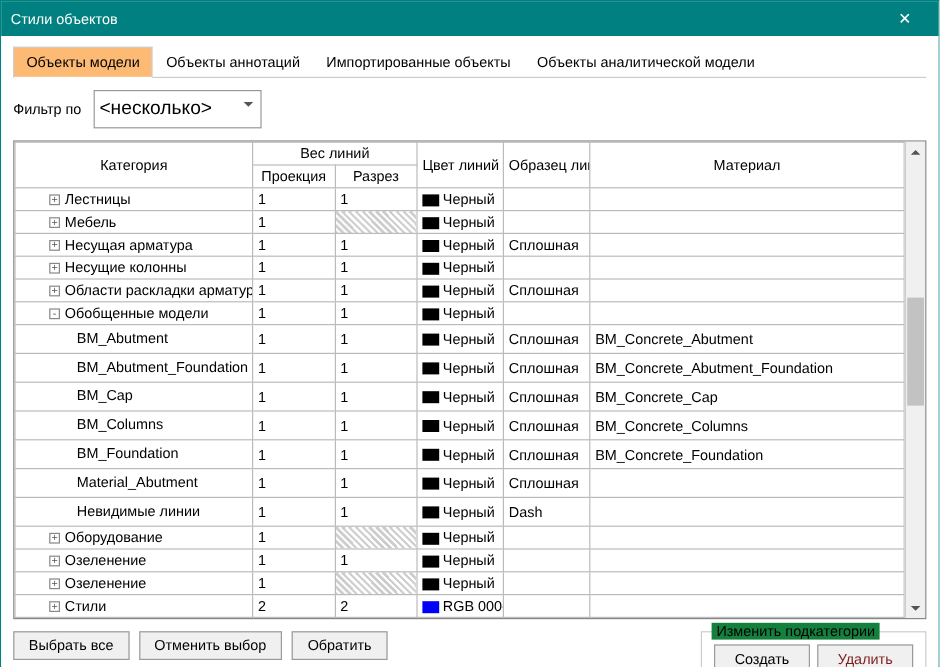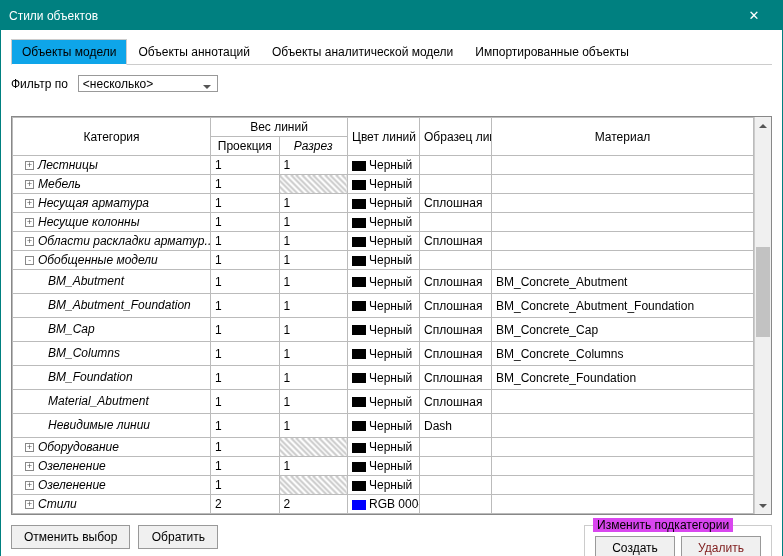--- a/index.html
+++ b/index.html
@@ -4,71 +4,71 @@
 <style>
 * { box-sizing: border-box; margin: 0; padding: 0; }
 body { font-family: 'Segoe UI', Tahoma, sans-serif; font-size: 12px; background: #fff; }
 .window { width: 783px; height: 556px; border: 1px solid #008080; display: flex; flex-direction: column; }
 .titlebar { background: #008080; color: #fff; height: 29px; display: flex; align-items: center; padding: 0 8px; }
 .titlebar .title { flex: 1; font-size: 12px; }
 .titlebar .close { width: 40px; height: 29px; display: flex; align-items: center; justify-content: center; cursor: pointer; font-size: 13px; font-family: Arial; }
 .content { flex: 1; background: #fff; padding: 8px 10px; display: flex; flex-direction: column; }
 .tabs { display: flex; border-bottom: 1px solid #ccc; margin-bottom: 10px; }
 .tab { padding: 5px 10px; border: 1px solid transparent; border-bottom: none; cursor: pointer; font-size: 12px; position: relative; top: 1px; }
-.tab.active { border-color: #ccc; background: #0ea5e9; border-bottom: 1px solid #fff; }
-.filter-row { display: flex; align-items: center; gap: 10px; margin-bottom: 24px; }
+.tab.active { border-color: #ccc; background: #fdba74; border-bottom: 1px solid #fff; }
+.filter-row { display: flex; align-items: center; gap: 10px; margin-bottom: 10px; }
 .filter-label { font-size: 12px; }
-.filter-select { width: 140px; height: 17px; border: 1px solid #999; padding: 0 18px 0 4px; font-size: 12px; background: #fff; position: relative; display: flex; align-items: center; cursor: pointer; }
+.filter-select { width: 140px; height: 32px; border: 1px solid #999; padding: 0 18px 0 4px; font-size: 16px; background: #fff; position: relative; display: flex; align-items: center; cursor: pointer; }
 .filter-select::after { content: ''; position: absolute; right: 6px; top: 9px; border-left: 4px solid transparent; border-right: 4px solid transparent; border-top: 4px solid #555; }
 .grid-wrap { flex: 1; border: 1px solid #888; position: relative; display: flex; overflow: hidden; min-height: 0; }
 .grid-scroll { flex: 1; overflow: hidden; }
 table { border-collapse: collapse; width: 100%; table-layout: fixed; }
 th, td { border: 1px solid #bbb; font-size: 12px; padding: 2px 4px; text-align: left; height: 19px; overflow: hidden; white-space: nowrap; }
 th { background: #fff; font-weight: normal; text-align: center; }
 .col-cat { width: 198px; }
 .col-proj { width: 62px; }
-.col-cut { width: 48px; font-style: italic; }
+.col-cut { width: 48px; }
 .col-linecol { width: 72px; }
 .col-linepat { width: 72px; }
 .col-mat { width: 262px; }
-.cat-cell { padding-left: 4px; font-style: italic; }
+.cat-cell { padding-left: 20px; }
 .tree-indent { display: inline-block; vertical-align: middle; }
 .tree-box { display: inline-block; width: 9px; height: 9px; border: 1px solid #888; font-size: 9px; line-height: 7px; text-align: center; margin-right: 4px; vertical-align: middle; cursor: pointer; color: #555; }
 .tree-conn { display: inline-block; width: 13px; height: 19px; vertical-align: middle; position: relative; }
 .color-swatch { display: inline-block; width: 14px; height: 10px; background: #000; vertical-align: middle; margin-right: 3px; }
 .color-swatch.blue { background: #0000ff; }
 .hatched { background: repeating-linear-gradient(45deg, #ccc, #ccc 2px, #fff 2px, #fff 4px); }
 .scrollbar-v { width: 17px; background: #f0f0f0; border-left: 1px solid #ccc; position: relative; }
 .scrollbar-v .thumb { position: absolute; left: 1px; right: 1px; top: 130px; height: 90px; background: #c2c2c2; }
 .scrollbar-v .arrow { position: absolute; left: 0; right: 0; height: 17px; display: flex; align-items: center; justify-content: center; }
 .scrollbar-v .arrow.up { top: 0; }
 .scrollbar-v .arrow.down { bottom: 0; }
 .arrow-glyph { width: 0; height: 0; border-left: 4px solid transparent; border-right: 4px solid transparent; }
 .arrow.up .arrow-glyph { border-bottom: 4px solid #555; }
 .arrow.down .arrow-glyph { border-top: 4px solid #555; }
 .bottom-controls { display: flex; margin-top: 10px; gap: 8px; align-items: flex-start; }
 .btn { height: 24px; padding: 0 12px; border: 1px solid #999; background: #f0f0f0; font-size: 12px; cursor: pointer; min-width: 80px; }
 .btn:disabled { color: #7f1d1d; }
 .subcategory-group { margin-left: auto; border: 1px solid #ccc; padding: 10px 10px 8px 10px; position: relative; display: flex; gap: 6px; }
-.subcategory-group .legend { position: absolute; top: -8px; left: 8px; background: #d946ef; padding: 0 4px; font-size: 12px; }
+.subcategory-group .legend { position: absolute; top: -8px; left: 8px; background: #15803d; padding: 0 4px; font-size: 12px; }
 </style>
 </head>
 <body>
 
 <div class="window">
   <div class="titlebar">
     <span class="title">Стили объектов</span>
     <div class="close">✕</div>
   </div>
   <div class="content">
     <div class="tabs" id="tabs">
         <div class="tab active">Объекты модели</div>
         <div class="tab">Объекты аннотаций</div>
+        <div class="tab">Импортированные объекты</div>
         <div class="tab">Объекты аналитической модели</div>
-        <div class="tab">Импортированные объекты</div>
       </div>
     <div class="filter-row">
       <span class="filter-label">Фильтр по</span>
       <div class="filter-select">
         <span>&lt;несколько&gt;</span>
       </div>
     </div>
     <div class="grid-wrap">
       <div class="grid-scroll">
         <table>
@@ -229,20 +229,21 @@
         <div class="arrow up">
             <div class="arrow-glyph"></div>
           </div>
         <div class="thumb"></div>
         <div class="arrow down">
             <div class="arrow-glyph"></div>
           </div>
       </div>
     </div>
     <div class="bottom-controls">
+      <button class="btn">Выбрать все</button>
       <button class="btn">Отменить выбор</button>
       <button class="btn">Обратить</button>
       <div class="subcategory-group">
         <span class="legend">Изменить подкатегории</span>
         <button class="btn">Создать</button>
         <button class="btn" disabled="">Удалить</button>
       </div>
     </div>
   </div>
 

